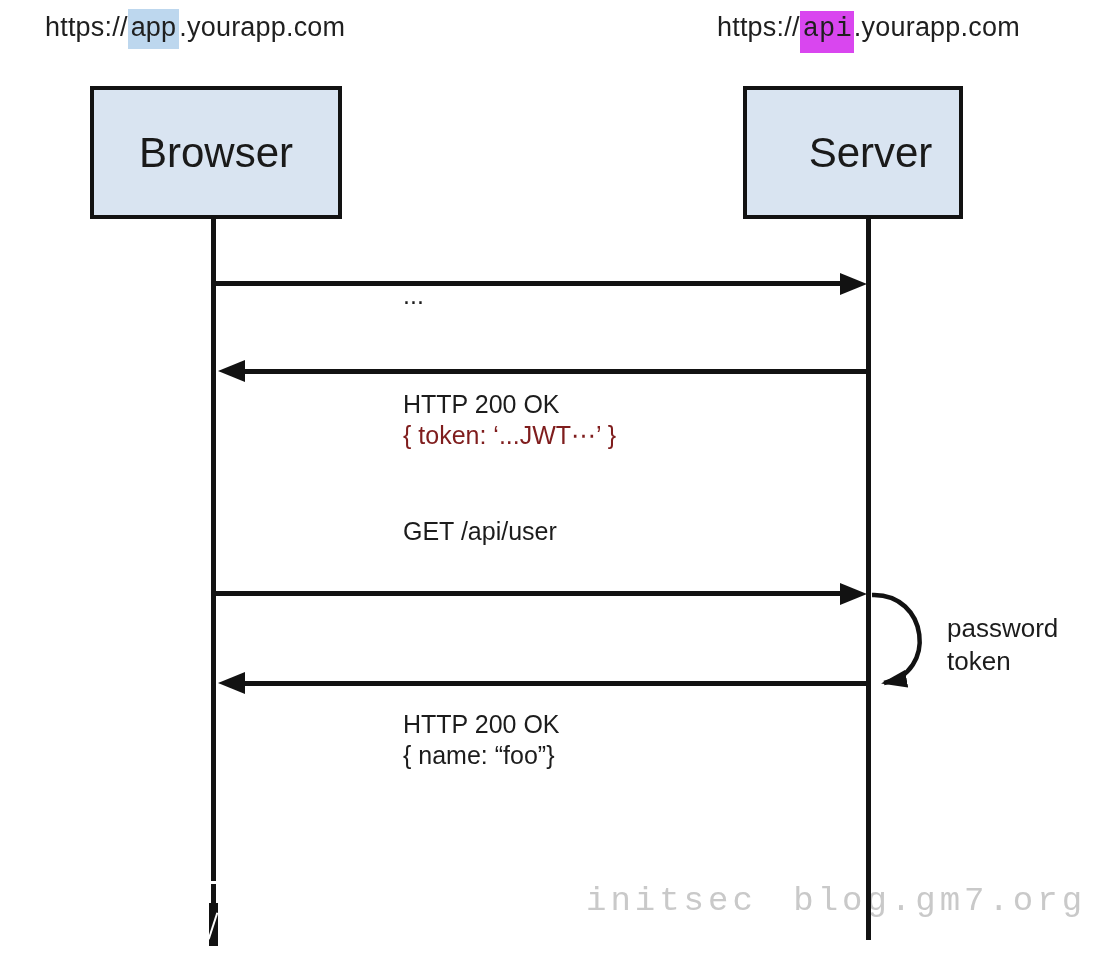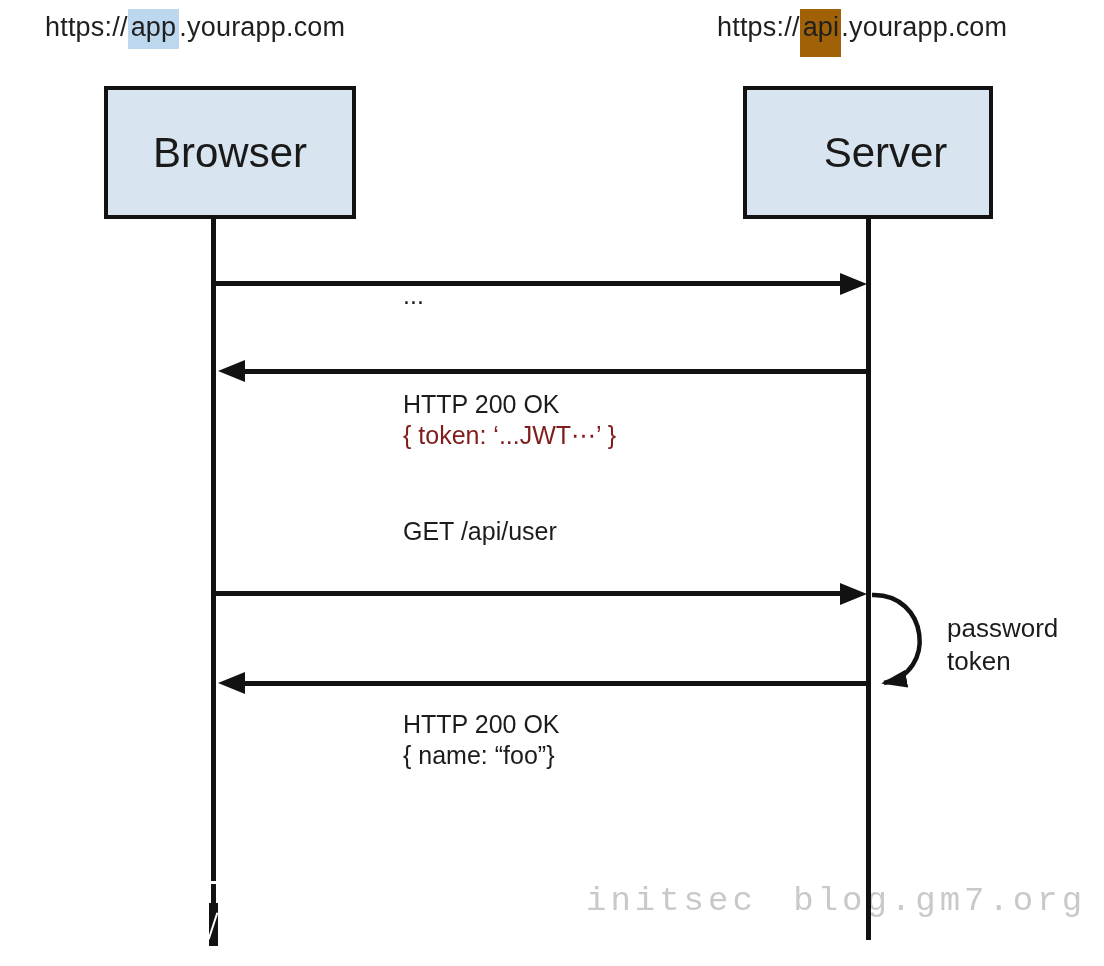--- a/index.html
+++ b/index.html
@@ -21,38 +21,38 @@
     position: absolute;
     top: 12px;
     font-size: 27px;
     color: #1f1f1f;
     white-space: nowrap;
     letter-spacing: 0.2px;
   }
   .url-left  { left: 45px; }
   .url-right { left: 717px; }
   .hl-blue  { background: #bdd7ee; padding: 3px 3px 7px 3px; }
-  .hl-green { background: #a16207; padding: 3px 2px 15px 3px; }
+  .hl-green { background: #d946ef; padding: 3px 2px 9px 3px; font-family: Liberation Mono, monospace; }
 
   
   .actor-box {
     position: absolute;
     top: 86px;
     height: 133px;
     background: #d9e4f1;
     border: 4px solid #121212;
     box-sizing: border-box;
     display: flex;
     align-items: center;
     justify-content: center;
     font-size: 42px;
     color: #1a1a1a;
   }
-  .browser-box { left: 104px;  width: 252px; }
-  .server-box  { left: 743px; width: 250px; padding-left: 35px; }
+  .browser-box { left: 90px;  width: 252px; }
+  .server-box  { left: 743px; width: 220px; padding-left: 35px; }
 
   
   .lifeline {
     position: absolute;
     width: 5px;
     background: #121212;
     z-index: 2;
   }
   .lifeline-left  { left: 211px; top: 218px; height: 728px; }
   .lifeline-right { left: 866px; top: 218px; height: 722px; }

